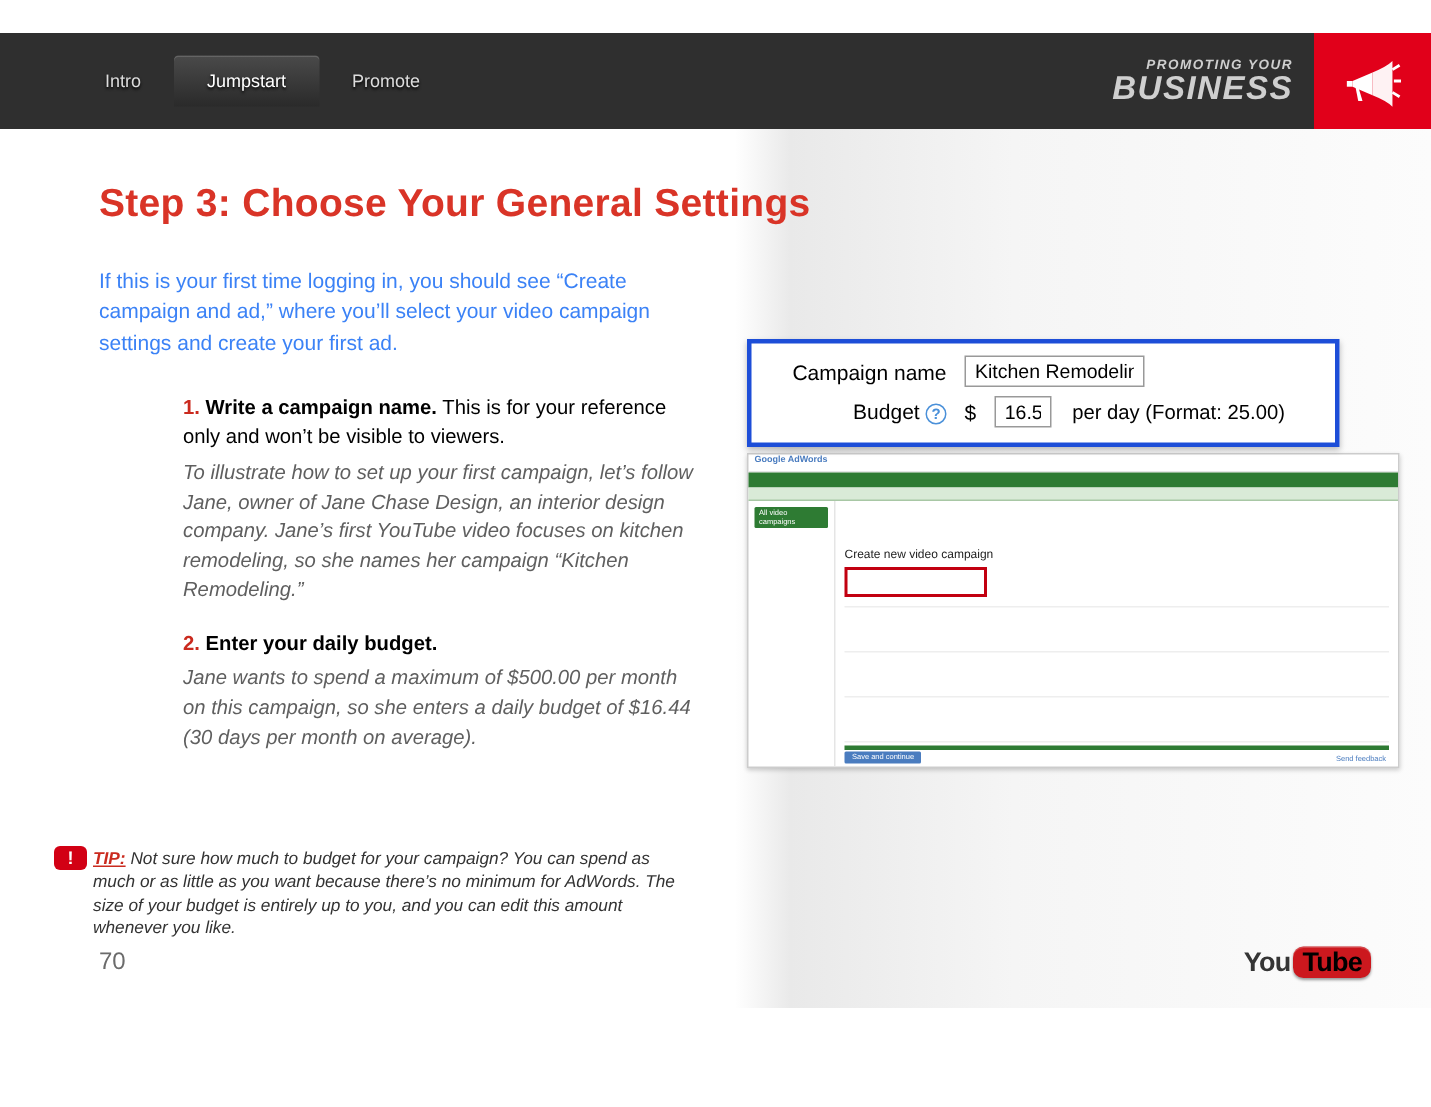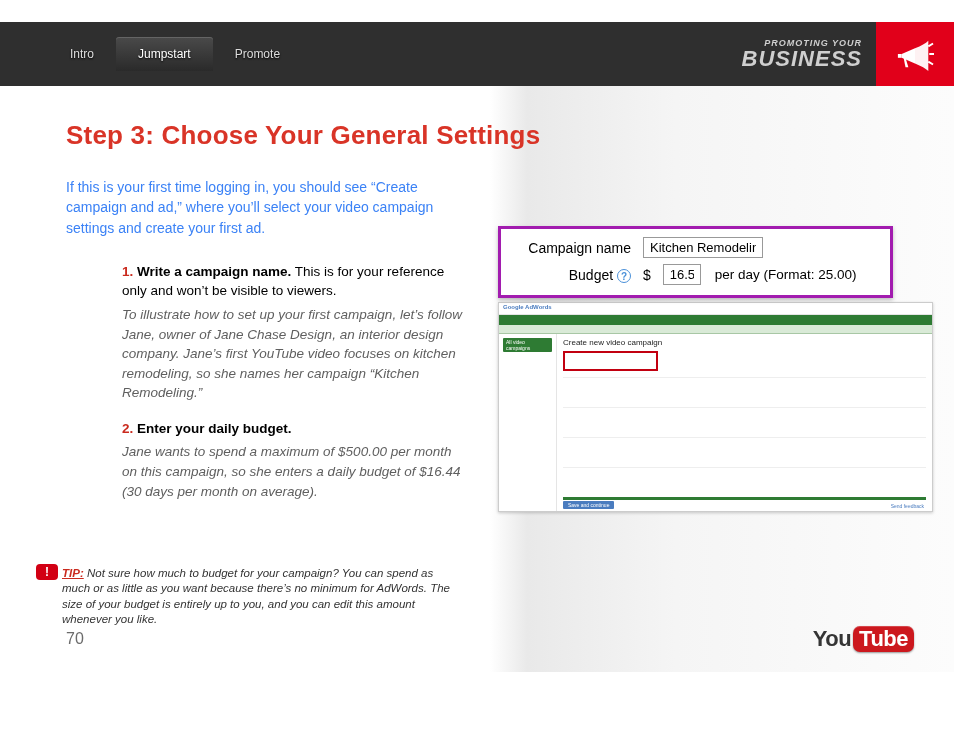--- a/index.html
+++ b/index.html
@@ -30,50 +30,50 @@
   .step-italic { font-style:italic; color:#5f5f5f; margin-top:4px; display:block; }
 
   
   .tip { position:absolute; left:62px; bottom:44px; width:400px; font-size:11.5px; font-style:italic; color:#333; line-height:1.35; z-index:1; }
   .tip-icon { position:absolute; left:-26px; top:-2px; width:22px; height:16px; background:#d20014; border-radius:4px; }
   .tip-icon::after { content:"!"; color:#fff; font-weight:700; font-style:normal; font-size:12px; position:absolute; left:9px; top:0; }
   .tip-lead { color:#ca2a1e; font-weight:700;text-decoration:underline; }
 
   
   .shot-wrap { position:absolute; left:498px; top:140px; z-index:2; }
-  .callout { width:395px; border:3px solid #a21caf; background:#fff; padding:8px 10px 10px 10px; box-shadow:0 2px 4px rgba(0,0,0,0.25); position:relative; z-index:3; font-size:14px; }
+  .callout { width:395px; border:3px solid #1d4ed8; background:#fff; padding:8px 10px 10px 10px; box-shadow:0 2px 4px rgba(0,0,0,0.25); position:relative; z-index:3; font-size:14px; }
   .callout-row { display:flex; align-items:center; margin-bottom:6px; gap:12px; }
   .callout-label { width:120px; text-align:right; font-size:14px; }
   .callout-input { border:1px solid #999; padding:2px 6px; font-size:13px; width:120px; font-family:inherit; }
   .callout-small-input { width:38px; text-align:right; }
   .help-icon { display:inline-block; width:14px; height:14px; border-radius:50%; border:1px solid #4a90d9; color:#4a90d9; font-size:10px; text-align:center; line-height:13px; font-weight:700; }
   .perday { font-size:13.5px; margin-left:2px; }
 
   .adwords { margin-top:4px; width:435px; height:210px; border:1px solid #ccc; background:#fff; font-size:6px; box-shadow:0 1px 3px rgba(0,0,0,0.2); position:relative; z-index:2; }
   .aw-top { height:12px; border-bottom:1px solid #e5e5e5; padding:1px 4px; color:#555; }
   .aw-top .g { color:#4a7cbf; font-weight:bold; }
   .aw-nav { height:10px; background:#2e7b33; }
   .aw-sub { height:9px; background:#d9ead7; border-bottom:1px solid #a8c7a5; }
   .aw-body { display:flex; height:177px; }
   .aw-side { width:58px; border-right:1px solid #e5e5e5; padding:4px; }
   .aw-side-tag { background:#2e7b33; color:#fff; padding:1px 3px; font-size:5px; border-radius:1px; display:inline-block; }
-  .aw-main { flex:1; padding:4px 6px; position:relative; }
+  .aw-main { flex:1; padding:4px 6px; position:relative;margin-top:27px; }
   .aw-main-title { font-size:8px; color:#222; }
   .aw-redbox { width:95px; height:20px; border:2px solid #c20010; margin-top:4px; }
   .aw-section { margin-top:6px; border-top:1px solid #eee; padding-top:3px; color:#666; height:24px; }
   .aw-footer { position:absolute; bottom:2px; left:6px; right:6px; height:12px; border-top:3px solid #2e7b33; }
   .aw-btn { display:inline-block; background:#4a7cbf; color:#fff; padding:1px 5px; font-size:5px; border-radius:1px; margin-top:1px; }
   .aw-sendfb { position:absolute; right:2px; bottom:0; color:#4a7cbf; font-size:5px; }
 
   
   .page-bottom { position:absolute; bottom:20px; left:66px; right:40px; display:flex; align-items:center; justify-content:space-between; z-index:1; }
   .page-num { font-size:16px; color:#6b6b6b; }
-  .yt-logo { display:flex; align-items:center; font-weight:700; font-size:22px; }
+  .yt-logo { display:flex; align-items:center; font-weight:700; font-size:18px; }
   .yt-you { color:#353535; letter-spacing:-0.5px; }
-  .yt-tube { background:#cc181e; color:#ffffff; border-radius:7px; padding:0 6px; margin-left:2px; letter-spacing:-0.5px; box-shadow:0 1px 2px rgba(0,0,0,0.4), inset 0 1px 0 rgba(255,255,255,0.2); }
+  .yt-tube { background:#cc181e; color:#000000; border-radius:7px; padding:0 6px; margin-left:2px; letter-spacing:-0.5px; box-shadow:0 1px 2px rgba(0,0,0,0.4), inset 0 1px 0 rgba(255,255,255,0.2); }
 </style>
 </head>
 <body>
 
 <div class="header">
   <div class="tabs">
     <div class="tab">Intro</div>
     <div class="tab active">Jumpstart</div>
     <div class="tab">Promote</div>
   </div>

